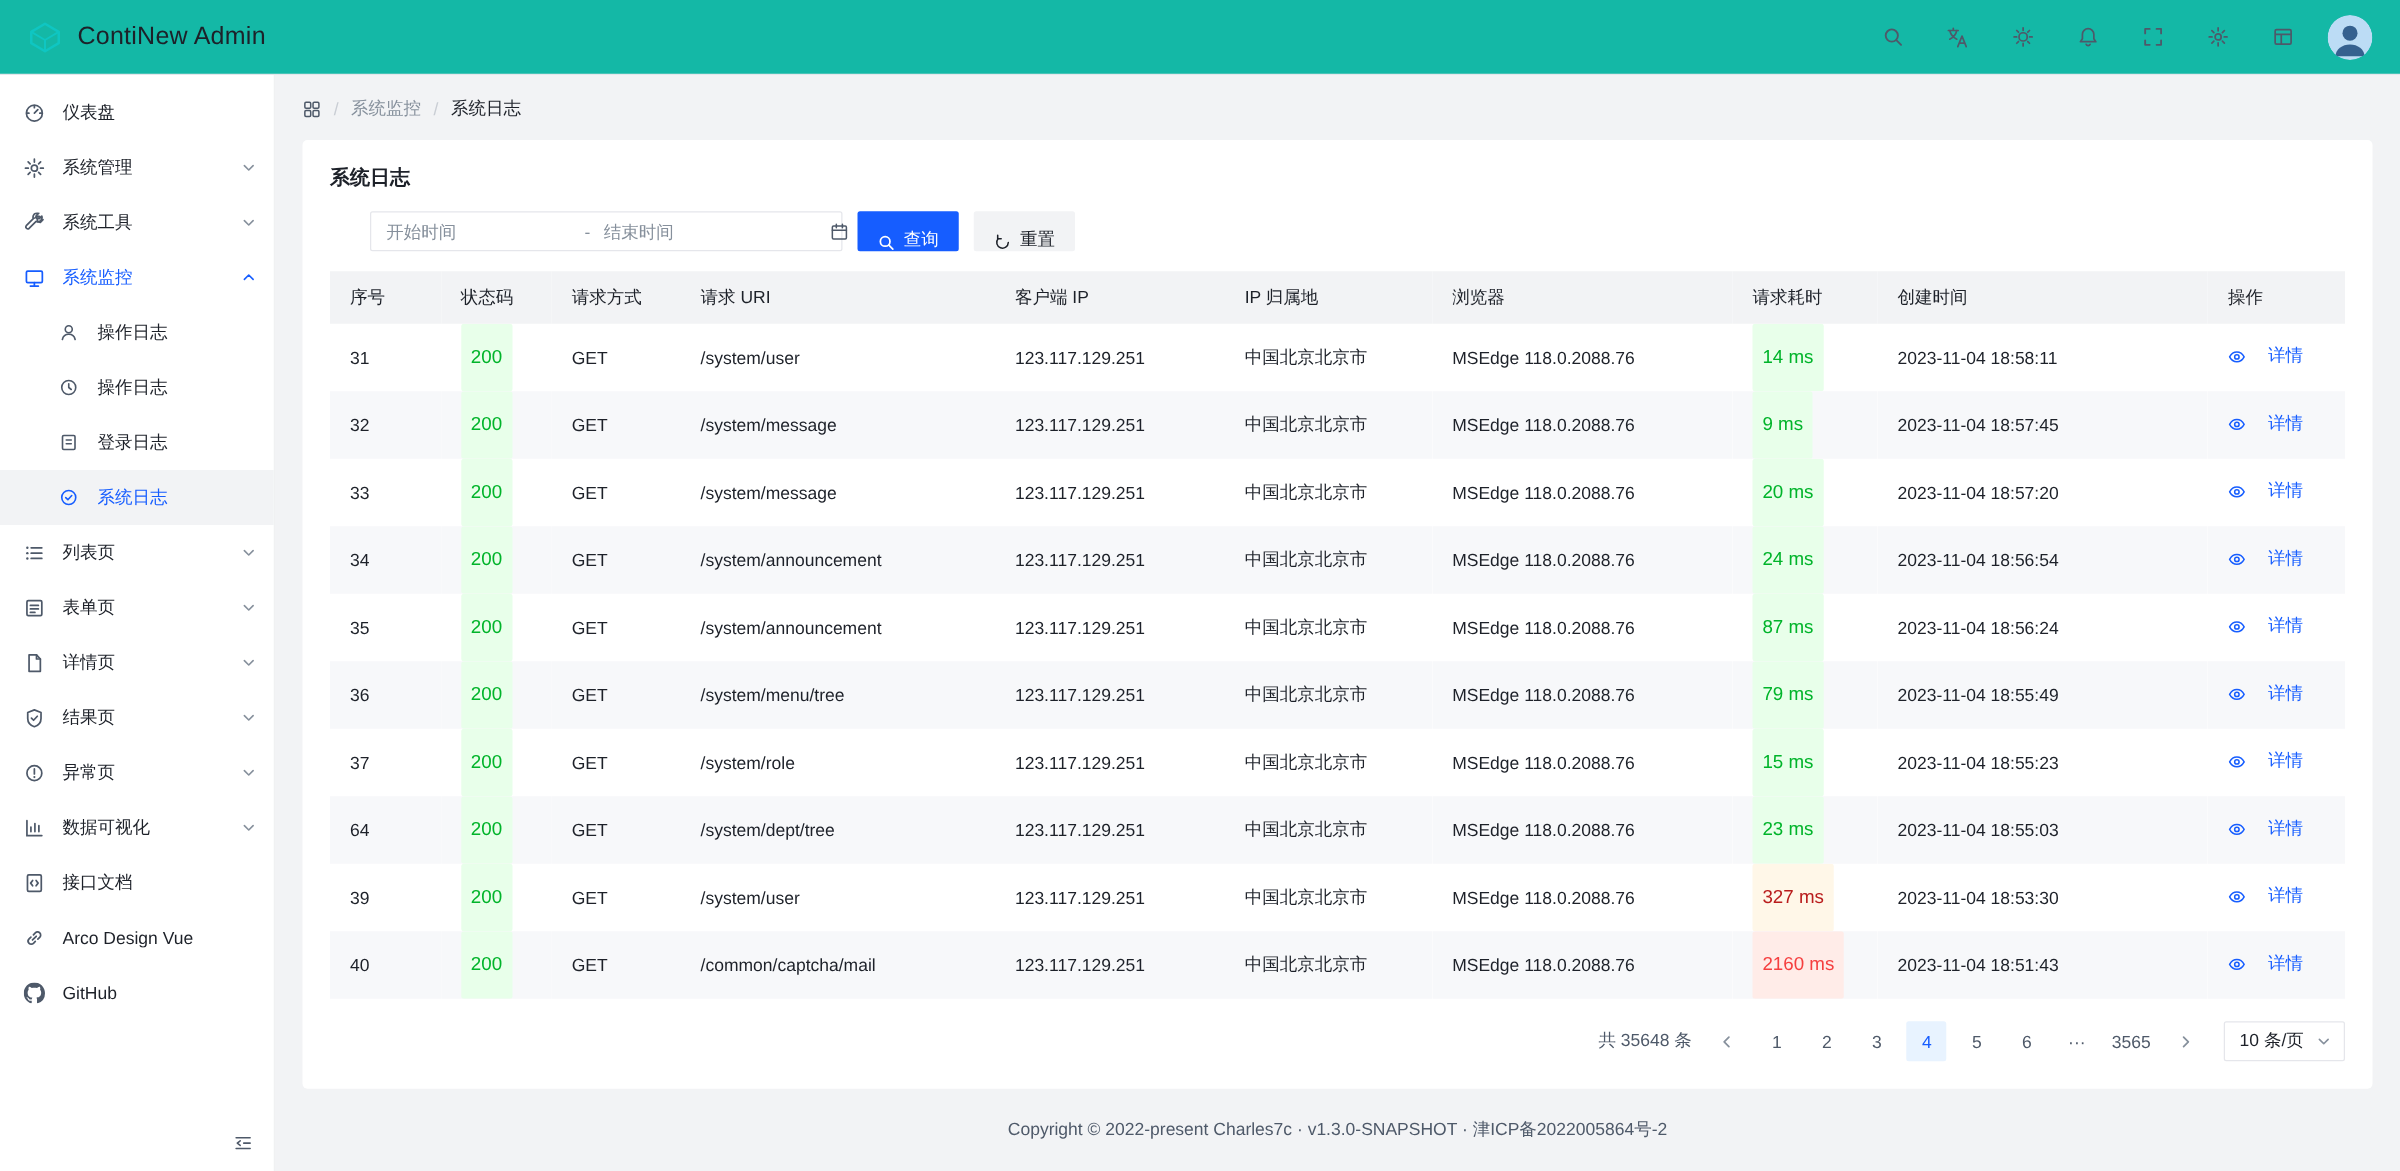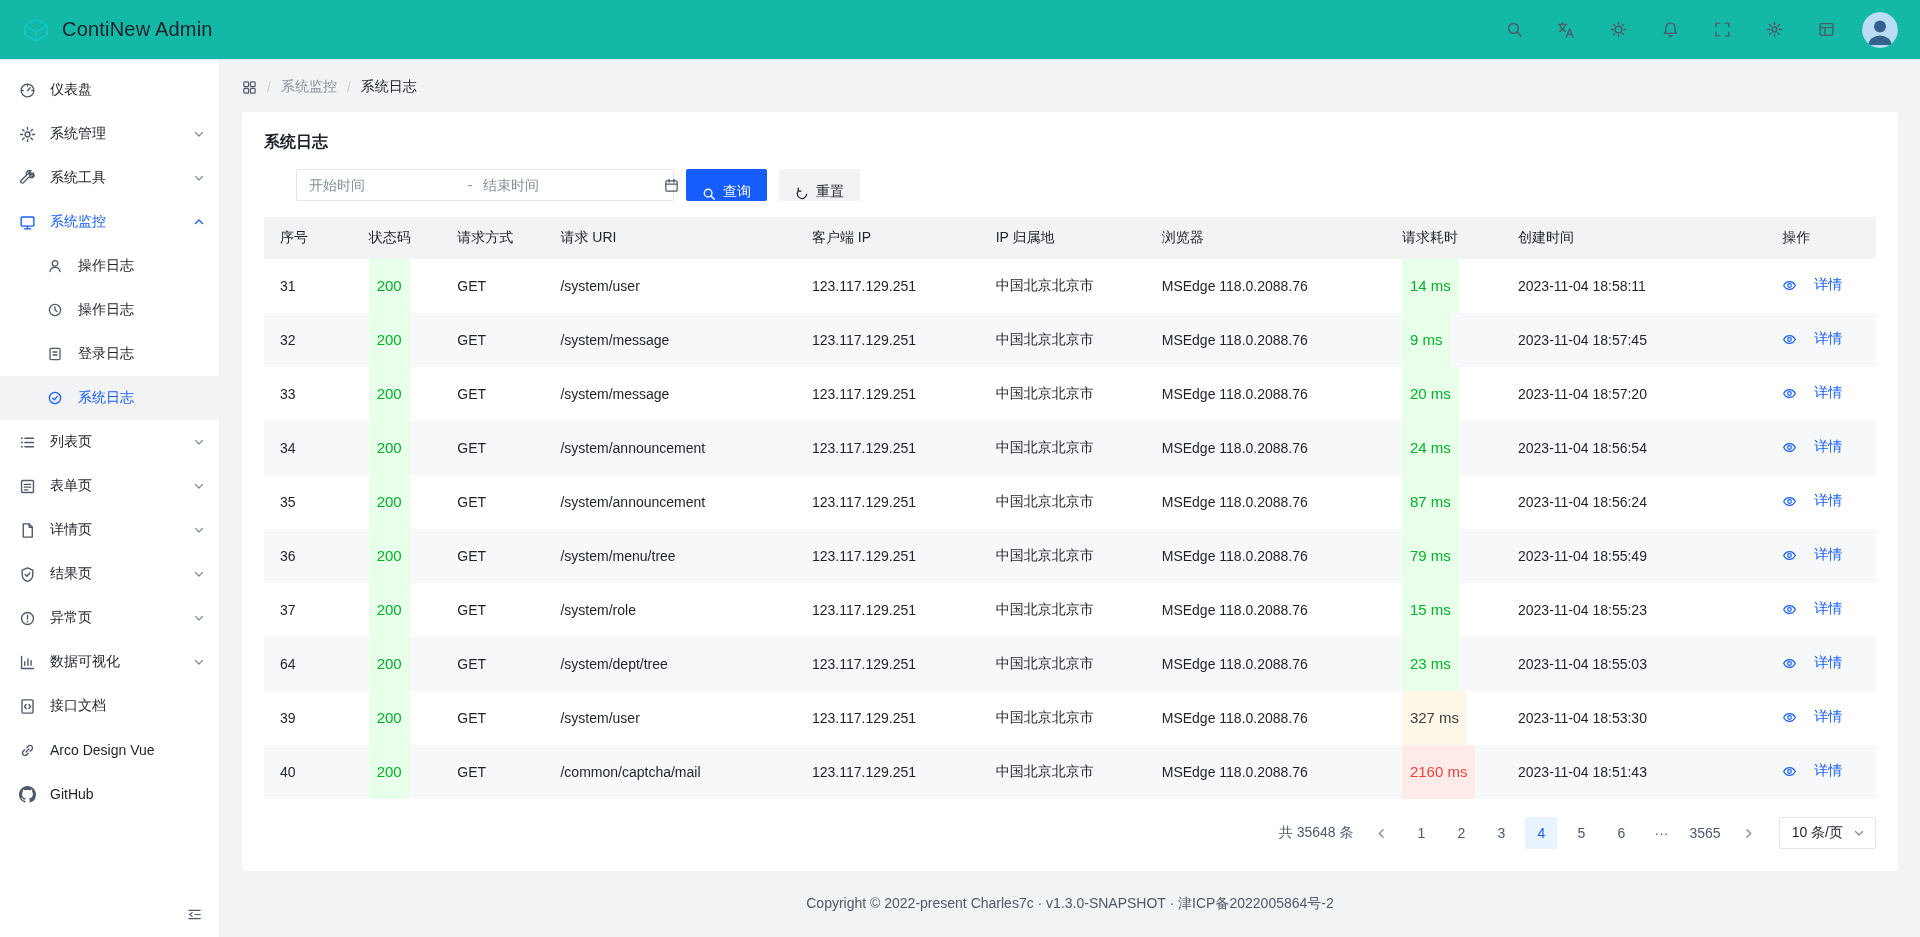--- a/index.html
+++ b/index.html
@@ -65,21 +65,21 @@
   .btn-primary { background:#165dff; color:#fff; }
   .btn-secondary { background:#f2f3f5; color:#1d2129; }
 
   
   .log-table { width:100%; border-collapse:collapse; margin-top:16px; table-layout:fixed; }
   .log-table th { background:#f2f3f5; height:42px; text-align:left; padding:0 16px; font-weight:500; color:#1d2129; font-size:14px; }
   .log-table td { height:47px; padding:0 16px; color:#1d2129; font-size:14px; white-space:nowrap; overflow:hidden; text-overflow:ellipsis; }
   .log-table tbody tr:nth-child(even) { background:#f7f8fa; }
   .pill { display:inline-block; padding:16px 8px; line-height:22px; font-size:15px; border-radius:2px; background:#f2f3f5; color:#4e5969; }
   .pill.lvl-green { background:#e8ffea; color:#00b42a; }
-  .pill.lvl-orange { background:#fff7e8; color:#404040; }
+  .pill.lvl-orange { background:#fff7e8; color:#b91c1c; }
   .pill.lvl-red { background:#ffece8; color:#f53f3f; }
   .detail-link { display:inline-flex; align-items:center; gap:17px; color:#165dff; cursor:pointer; text-decoration:none; }
 
   
   .pagination { margin-top:18px; display:flex; align-items:center; justify-content:flex-end; gap:8px; color:#4e5969; }
   .pg-total { margin-right:4px; color:#4e5969; }
   .pg-btn { min-width:32px; height:32px; border:none; background:transparent; border-radius:2px; font-size:14px;
     color:#4e5969; display:inline-flex; align-items:center; justify-content:center; cursor:pointer; font-family:inherit; padding:0 4px; }
   .pg-btn.active { background:#e8f3ff; color:#165dff; }
   .pg-nav { color:#86909c; }

